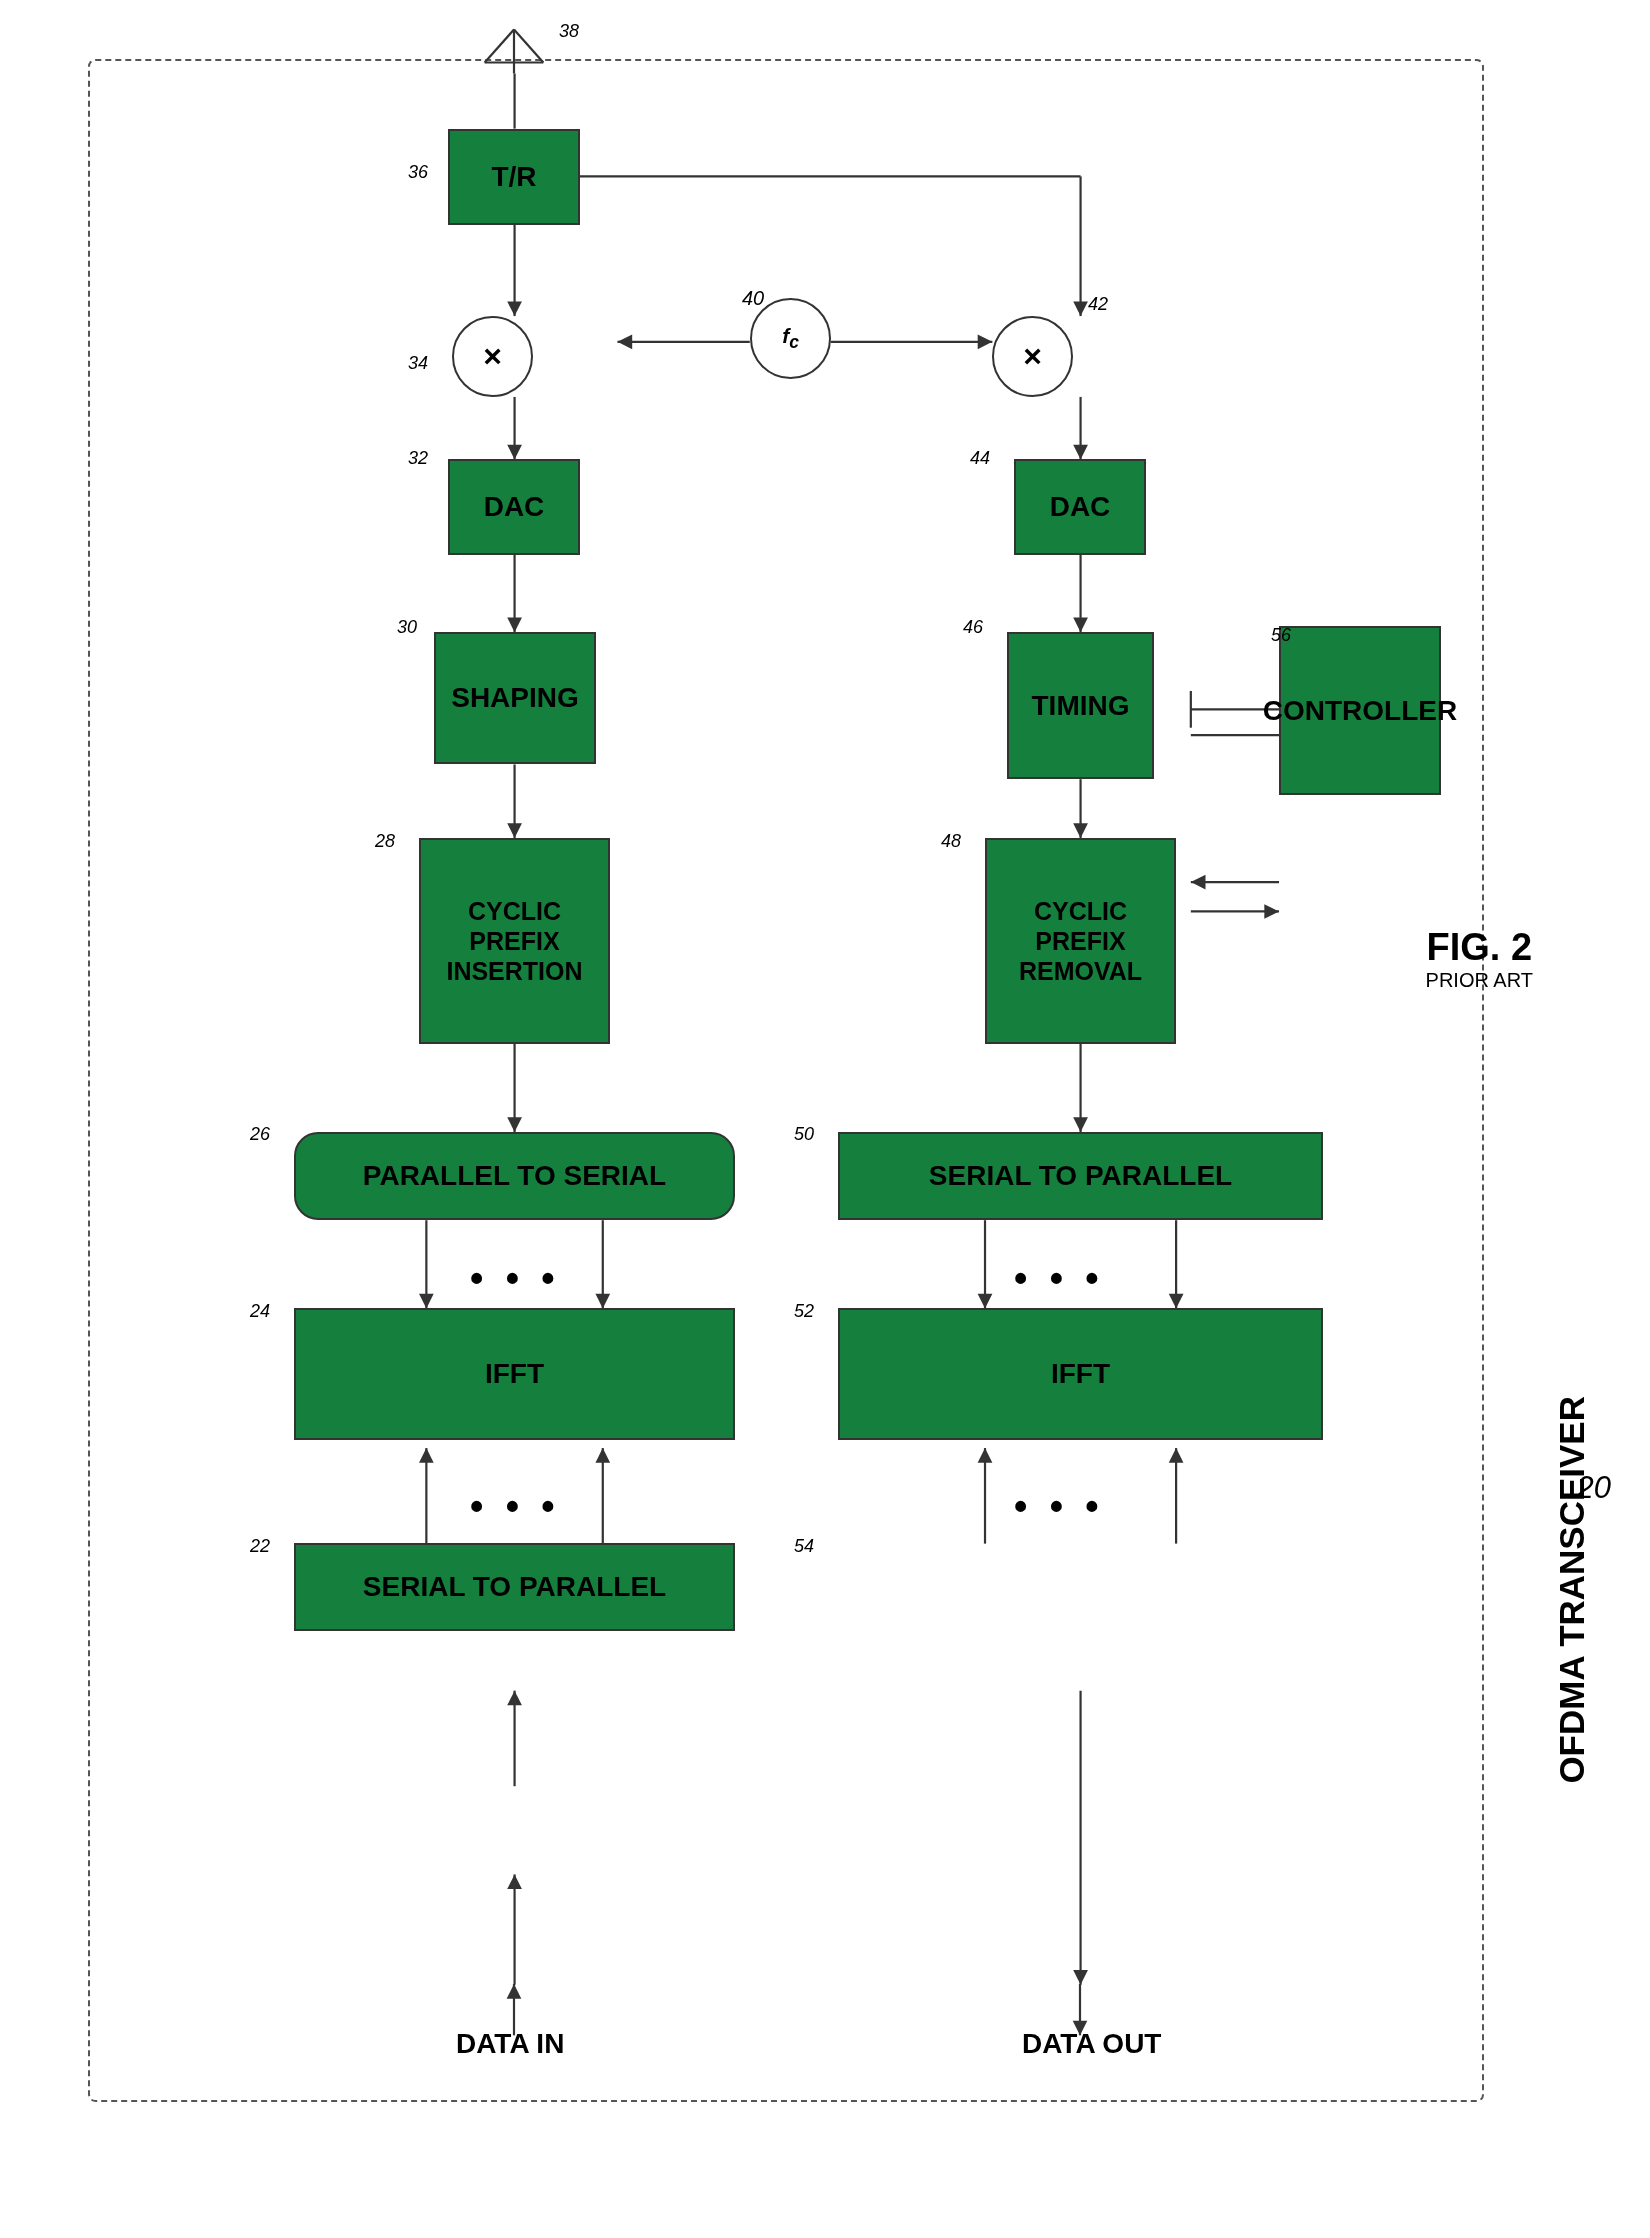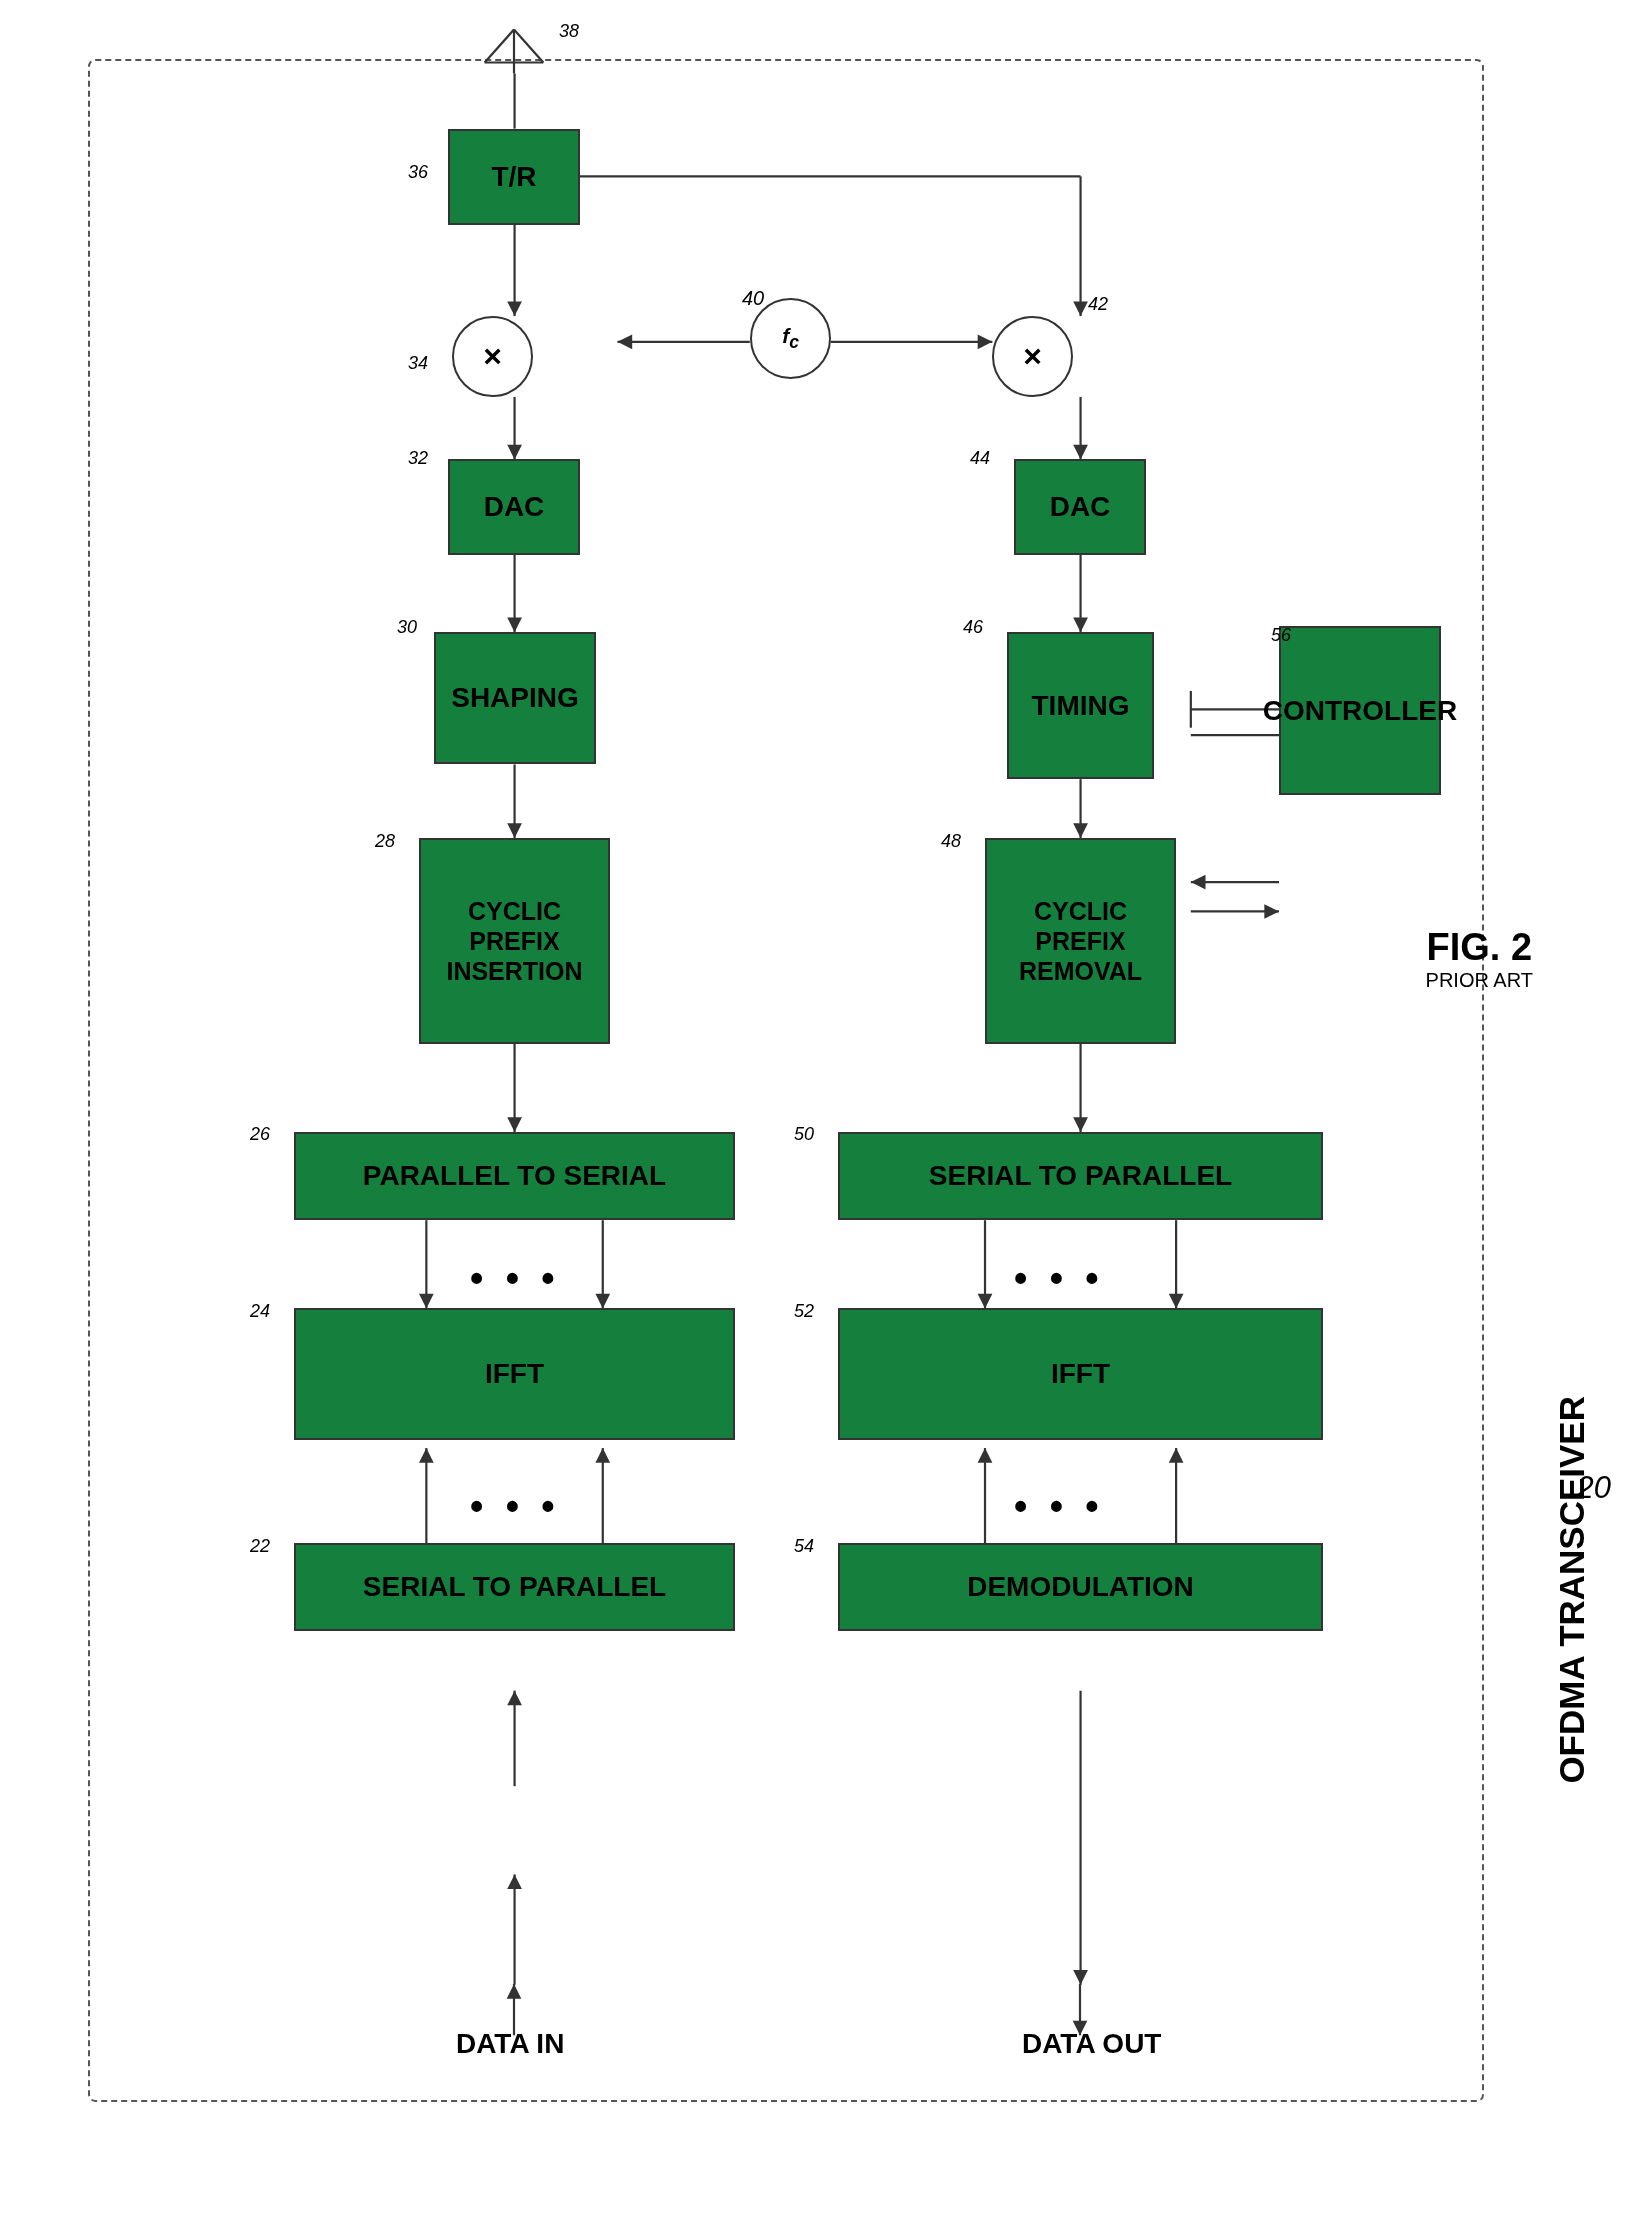--- a/index.html
+++ b/index.html
@@ -255,21 +255,21 @@
   </div>
   <span class="ref" style="top:831px; left:375px;">28</span>
 
   <div class="block" style="top:838px; left:985px; width:191px; height:206px; font-size:25px;">
     <span style="white-space:pre-line;">CYCLIC
 PREFIX
 REMOVAL</span>
   </div>
   <span class="ref" style="top:831px; left:941px;">48</span>
 
-  <div class="block" style="top:1132px; left:294px; width:441px; height:88px;">PARALLEL TO SERIAL</div>
+  <div class="block" style="top:1132px; left:294px; width:441px; height:88px;border-radius:24px;">PARALLEL TO SERIAL</div>
   <span class="ref" style="top:1124px; left:250px;text-align:center;">26</span>
 
   <div class="block" style="top:1132px; left:838px; width:485px; height:88px;">SERIAL TO PARALLEL</div>
   <span class="ref" style="top:1124px; left:794px;">50</span>
 
   <div class="dots" style="top:1257px; left:470px;">• • •</div>
 
   <div class="dots" style="top:1485px; left:470px;">• • •</div>
 
   <div class="dots" style="top:1257px; left:1014px;">• • •</div>
@@ -278,21 +278,20 @@
 
   <div class="block" style="top:1308px; left:294px; width:441px; height:132px;">IFFT</div>
   <span class="ref" style="top:1301px; left:250px;">24</span>
 
   <div class="block" style="top:1308px; left:838px; width:485px; height:132px;">IFFT</div>
   <span class="ref" style="top:1301px; left:794px;">52</span>
 
   <div class="block" style="top:1543px; left:294px; width:441px; height:88px;">SERIAL TO PARALLEL</div>
   <span class="ref" style="top:1536px; left:250px;">22</span>
 
-  <div class="block" style="top:1543px; left:838px; width:485px; height:88px;">DEMODULATION</div>
   <span class="ref" style="top:1536px; left:794px;">54</span>
 
   <div class="data-label" style="top:2028px; left:456px;">DATA
 IN</div>
 
   <svg style="position:absolute; top:1984px; left:503px; width:22px; height:66px;" viewBox="0 0 30 90" width="22" height="66">
     <line x1="15" y1="0" x2="15" y2="70" stroke="#333" stroke-width="3"></line>
     <polygon points="15,0 5,20 25,20" fill="#333"></polygon>
   </svg>
 

